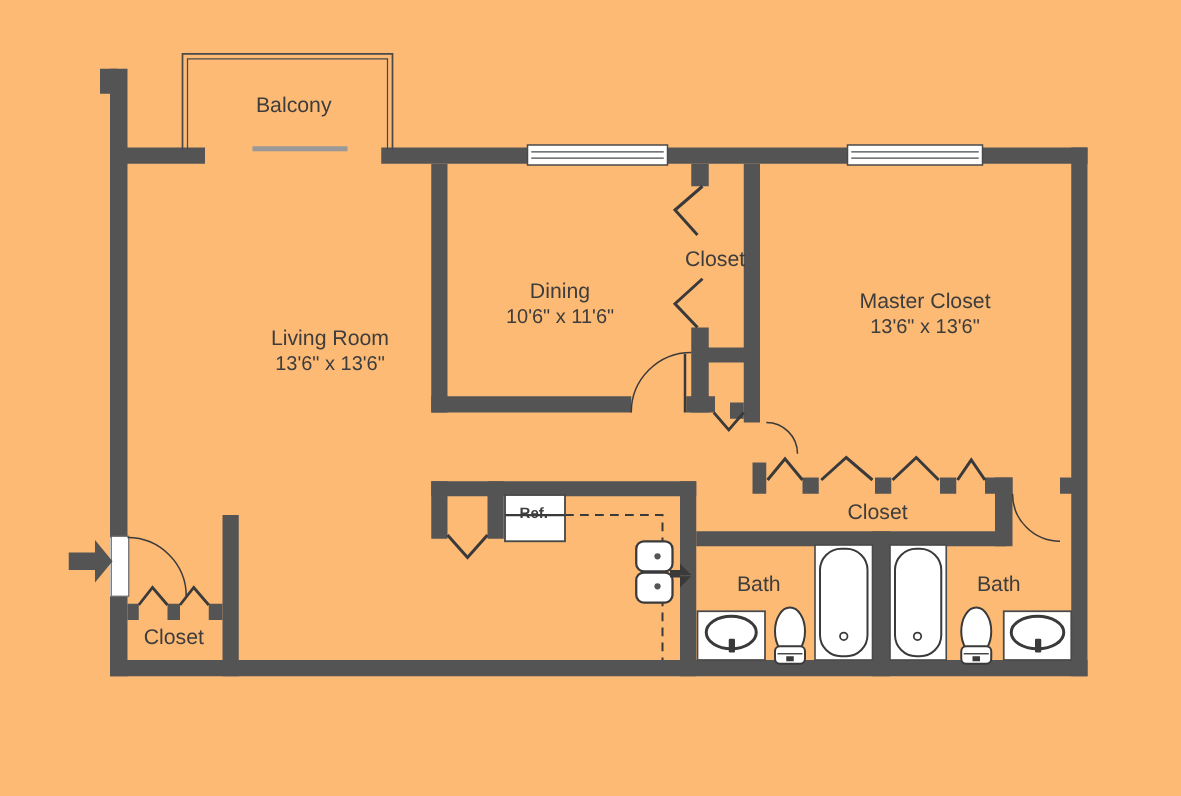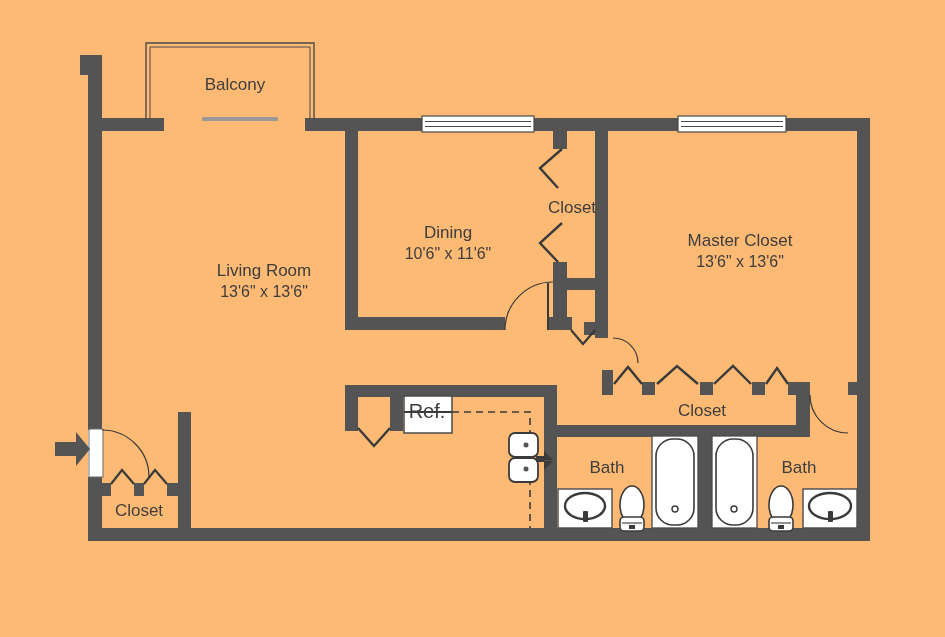--- a/index.html
+++ b/index.html
@@ -6,21 +6,21 @@
   .plan{
     position:relative;width:945px;height:637px;background:#fdba74;overflow:hidden;
     font-family:"Liberation Sans", sans-serif;
   }
   .plan svg{position:absolute;left:0;top:0;}
   .lbl{
     position:absolute;transform:translate(-50%,-50%);
     color:#3d3d3d;font-size:17px;line-height:21px;text-align:center;white-space:nowrap;
   }
   .lbl .dim{font-size:16px;}
-  .lbl.small{font-size:20px;}
+  .lbl.small{font-size:12px;font-weight:bold;}
 </style>
 </head>
 <body>
 
 <div class="plan">
 
   <svg width="945" height="637" viewBox="0 0 945 637">
 
     <g fill="#545454" stroke="none">
       <rect x="80" y="55" width="14" height="20"></rect>

